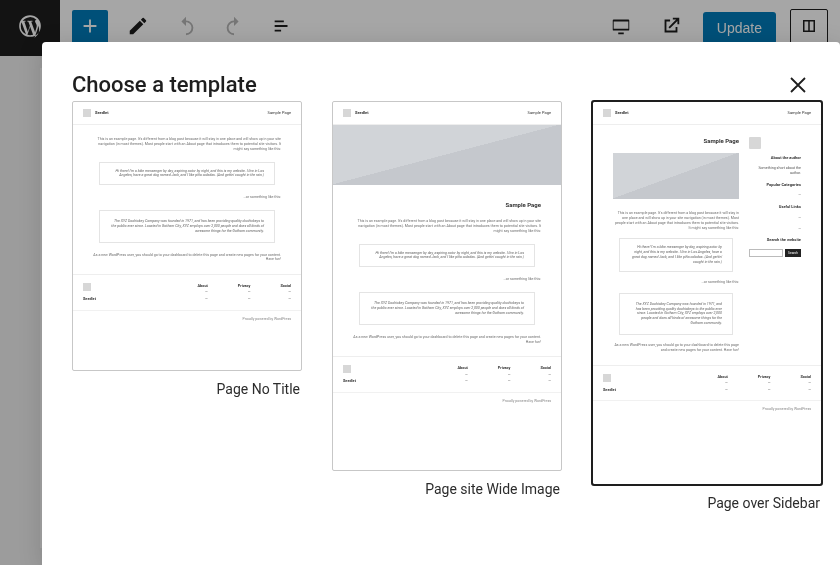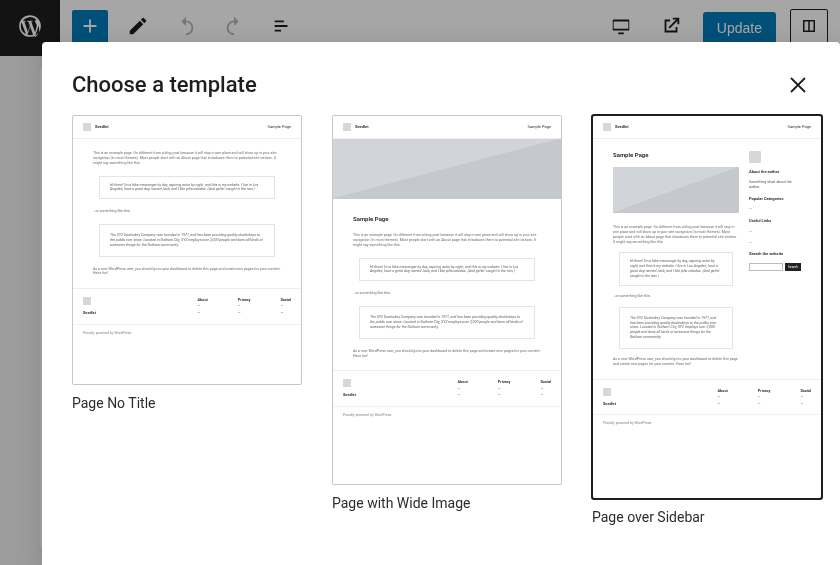--- a/index.html
+++ b/index.html
@@ -32,27 +32,27 @@
   .update-btn{background:var(--wp-blue);color:#fff;font-size:14px;padding:8px 14px;border-radius:3px;border:none;}
   .side-toggle{width:36px;height:36px;border:1px solid #1e1e1e;border-radius:2px;display:flex;align-items:center;justify-content:center;}
   .side-toggle svg{fill:#1e1e1e;width:18px;height:18px;}
 
   .editor-body{position:absolute;top:var(--wp-toolbar-h);left:0;right:0;bottom:0;background:var(--wp-grey-bg);}
   .canvas{background:#fff;margin:12px auto 0;width:760px;height:480px;}
 
   
   .overlay{position:absolute;inset:0;background:var(--mask);}
   .modal{position:absolute;left:42px;right:0px;top:42px;bottom:0;background:#fff;border-radius:4px 4px 0 0;box-shadow:0 4px 24px rgba(0,0,0,0.15);display:flex;flex-direction:column;overflow:hidden;}
-  .modal-inner{padding:30px 30px 0 30px;display:flex;flex-direction:column;gap:18px;overflow:hidden;height:100%;box-sizing:border-box;}
+  .modal-inner{padding:30px 30px 0 30px;display:flex;flex-direction:column;gap:4px;overflow:hidden;height:100%;box-sizing:border-box;}
   .modal-header{display:flex;align-items:center;}
   .modal-title{font-size:22px;font-weight:500;margin:0;}
   .modal-close{margin-left:auto;cursor:pointer;width:24px;height:24px;}
   .modal-close svg{width:24px;height:24px;stroke:#1e1e1e;stroke-width:1.8;fill:none;}
 
-  .templates{display:flex;gap:32px;align-items:flex-start;}
+  .templates{display:flex;gap:32px;align-items:flex-start;text-align:right;}
   .template{display:flex;flex-direction:column;gap:10px;width:228px;}
   .template-preview{width:228px;background:#fff;border:1px solid #c7c7c7;border-radius:2px;overflow:hidden;position:relative;}
   .template.selected .template-preview{outline:2px solid #1e1e1e;outline-offset:-1px;border-color:#1e1e1e;}
   .template-label{font-size:14px;color:#2c2c2c;}
 
   
   .pv{font-size:3.6px;line-height:1.35;color:#555;}
   .pv-header{display:flex;align-items:center;justify-content:space-between;padding:7px 10px;border-bottom:1px solid #eee;}
   .pv-logo{width:8px;height:8px;background:#d7d7d7;}
   .pv-sitename{font-weight:700;color:#333;font-size:4px;}
@@ -238,21 +238,21 @@
                   <span>—</span>
                 </div>
               <div class="col">
                   <b>Social</b>
                   <span>—</span>
                   <span>—</span>
                 </div>
             </div>
             <div class="pv-copyright">Proudly powered by WordPress</div>
           </div>
-          <div class="template-label">Page with Wide Image</div>
+          <div class="template-label">Page site Wide Image</div>
         </div>
 
         <div class="template selected">
           <div class="template-preview pv pv-with-sidebar" style="height:382px;">
             <div class="pv-header">
               <div style="display:flex;align-items:center;gap:4px;">
                 <div class="pv-logo"></div>
                 <span class="pv-sitename">Seedlet</span>
               </div>
               <span class="pv-link">Sample Page</span>

